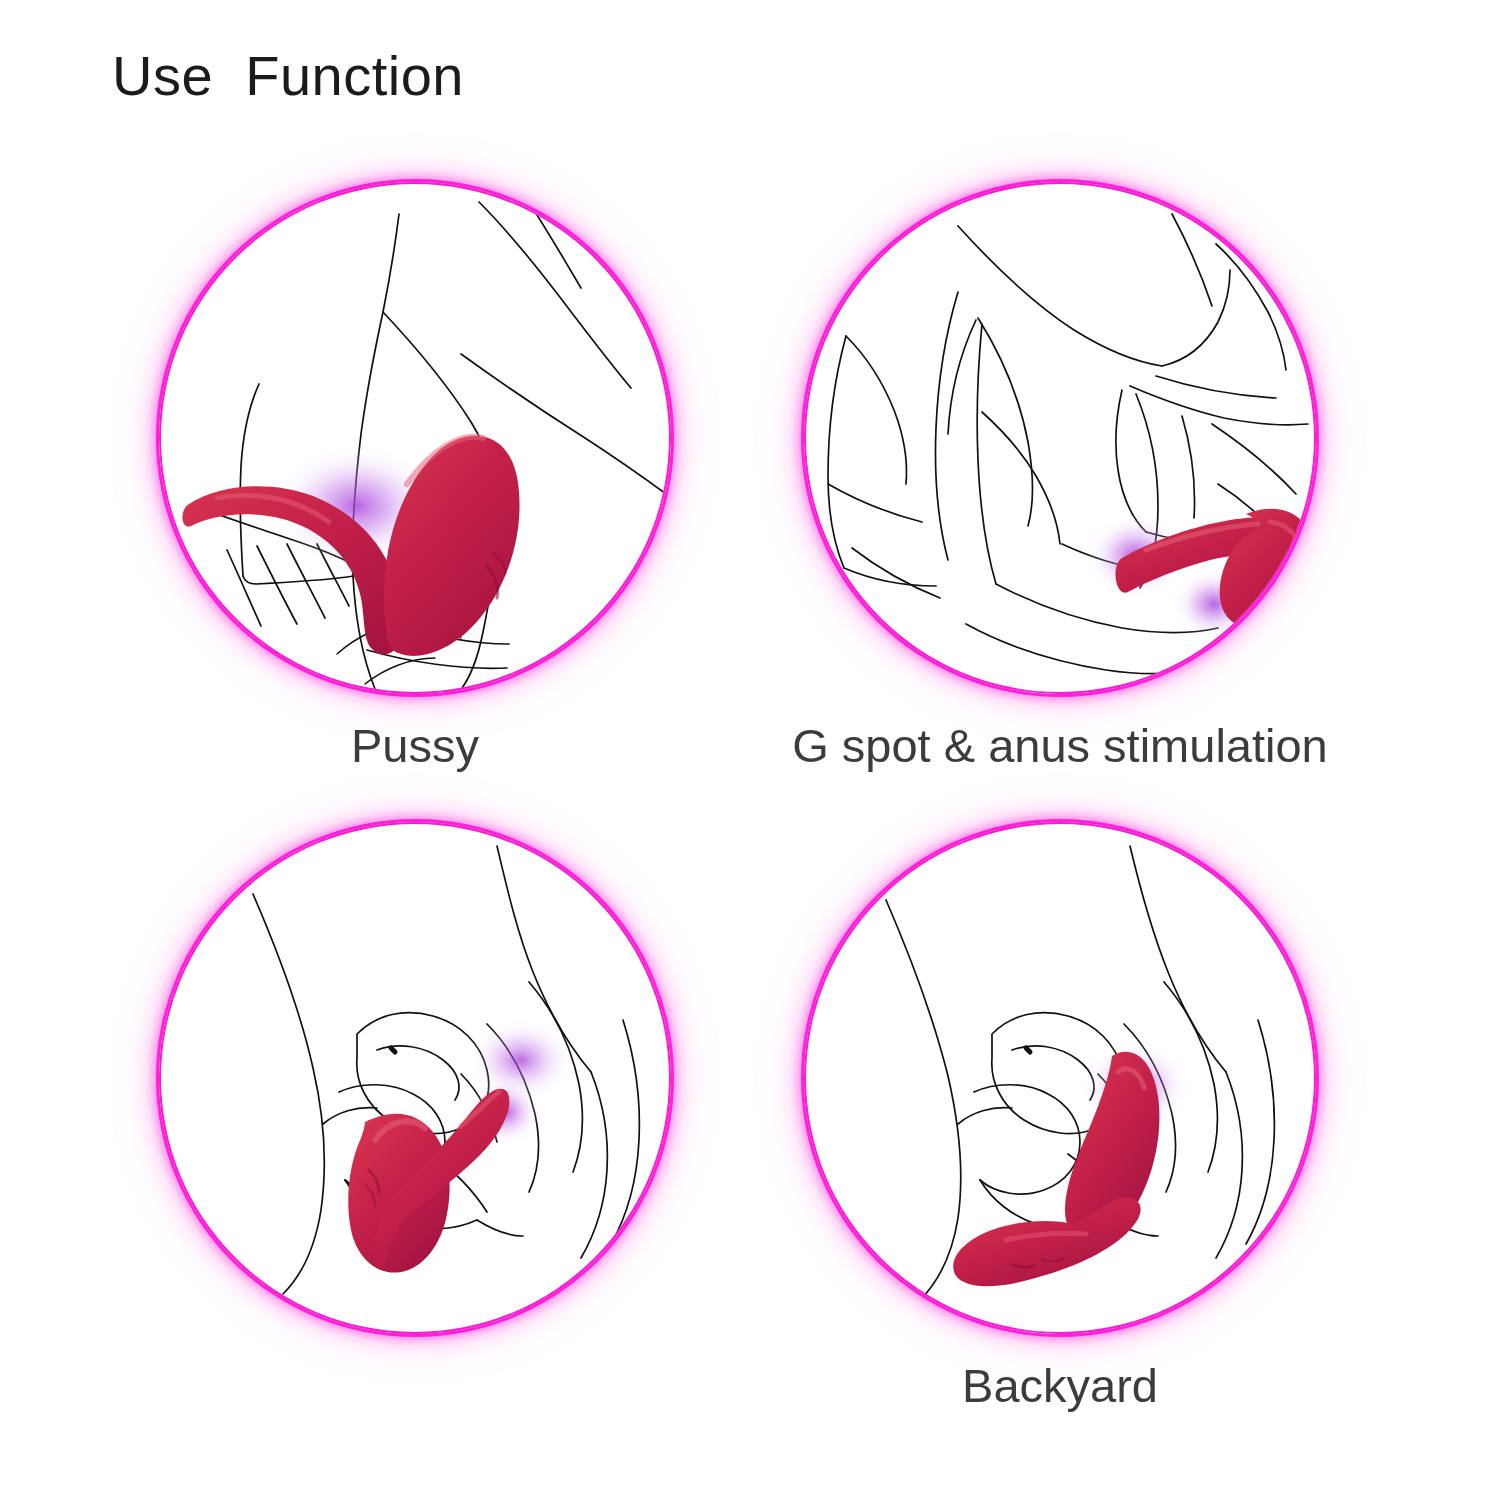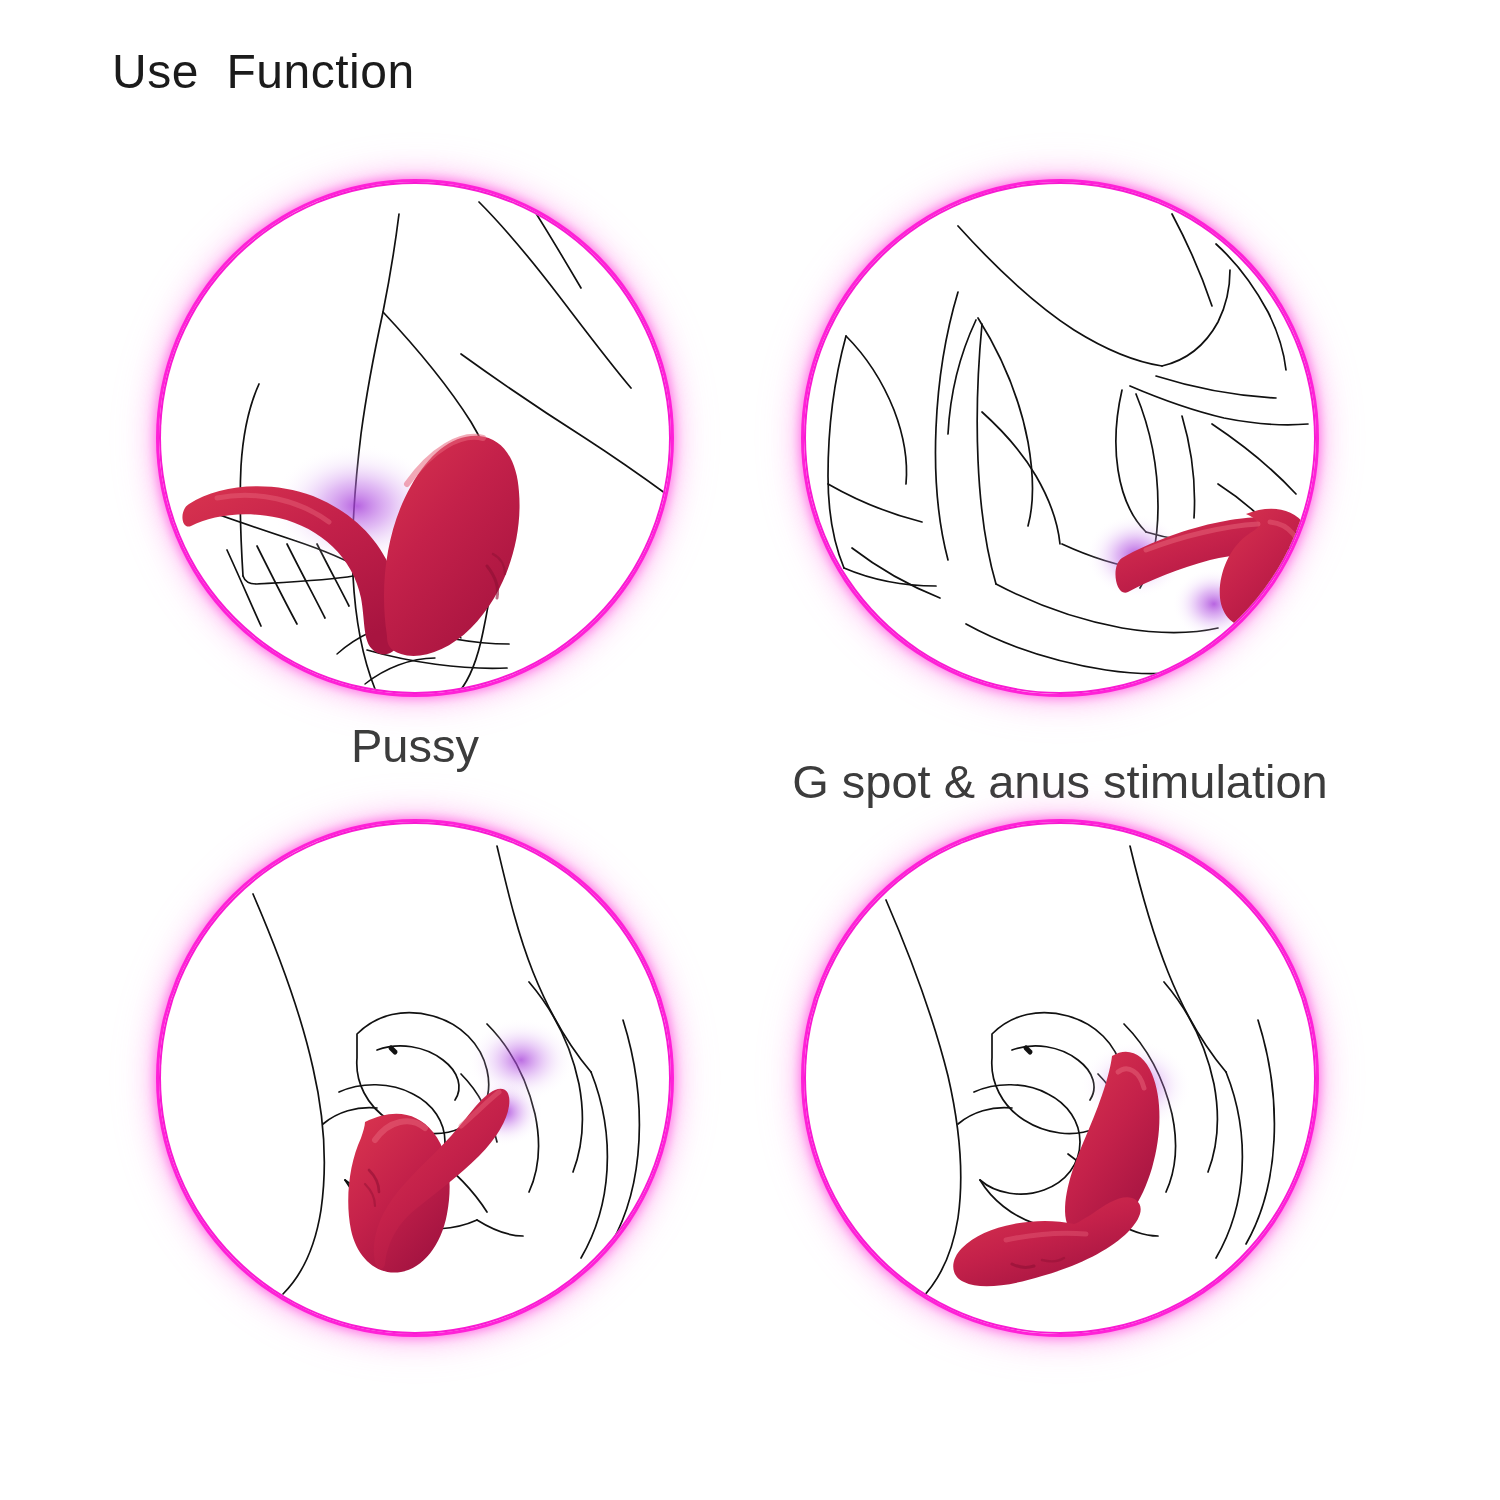--- a/index.html
+++ b/index.html
@@ -14,21 +14,21 @@
     position: relative;
     overflow: hidden;
     font-family: "Liberation Sans", sans-serif;
     -webkit-font-smoothing: antialiased;
   }
 
   #page-title {
     position: absolute;
     left: 112px;
     top: 48px;
-    font-size: 48px;
+    font-size: 56px;
     line-height: 1;
     font-weight: 400;
     color: #1b1b1b;
     letter-spacing: 0.5px;
     white-space: pre;
   }
 
   .panel-grid {
     position: absolute;
     left: 0;
@@ -106,21 +106,20 @@
     text-align: center;
     font-size: 47px;
     line-height: 1.1;
     color: #3c3c3c;
     font-weight: 400;
     white-space: nowrap;
   }
   .caption.wide {
     left: -80px;
     width: 800px;
-    margin-top: 36px;
   }
 
   .lines { fill: none; stroke: #111111; stroke-width: 1.7; stroke-linecap: round; stroke-linejoin: round; }
   .lines-thin { fill: none; stroke: #111111; stroke-width: 1.4; stroke-linecap: round; stroke-linejoin: round; }
 </style>
 </head>
 <body>
 
 <div id="page-title">Use  Function</div>
 
@@ -424,15 +423,16 @@
                      C 320 368, 302 378, 286 390
                      C 276 396, 270 400, 268 400 Z" fill="url(#dev4)"></path>
             <path d="M312 248 C 322 240, 334 248, 338 264" fill="none" stroke="#e8657c" stroke-width="5" stroke-linecap="round" opacity="0.5"></path>
             <path d="M200 416 C 228 410, 258 408, 280 410" fill="none" stroke="#e8657c" stroke-width="5" stroke-linecap="round" opacity="0.4"></path>
             <path d="M206 440 C 214 444, 222 444, 228 442" fill="none" stroke="#8d0f33" stroke-width="3" stroke-linecap="round" opacity="0.55"></path>
             <path d="M236 436 C 244 438, 252 438, 258 434" fill="none" stroke="#8d0f33" stroke-width="2.4" stroke-linecap="round" opacity="0.45"></path>
           </g>
         </svg>
       </div>
     </div>
+    <div class="caption">Backyard</div>
   </div>
 
 </div>
 
 </body></html>

